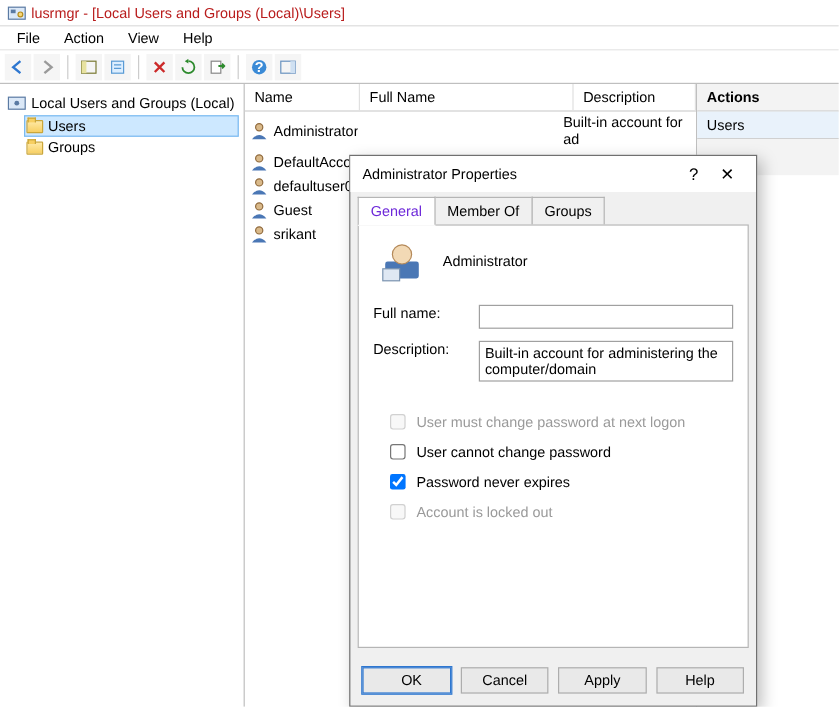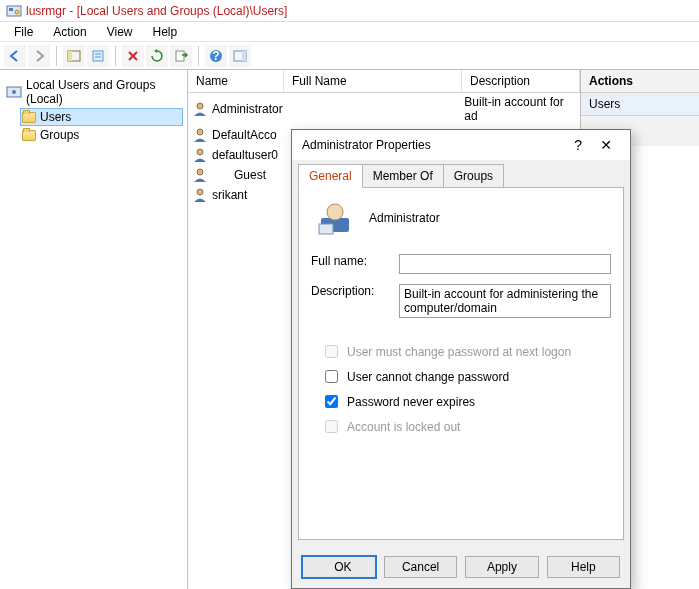--- a/index.html
+++ b/index.html
@@ -5,21 +5,21 @@
   * { box-sizing: border-box; font-family: "Segoe UI", Tahoma, sans-serif; font-size: 12px; }
   body { margin: 0; width: 699px; height: 589px; background: #fff; overflow: hidden; position: relative; }
   .titlebar { height: 22px; display: flex; align-items: center; padding: 2px 6px; color: #b91c1c; border-bottom: 1px solid #ddd; }
   .titlebar .ticon { width: 16px; height: 16px; margin-right: 4px; display:flex; align-items:center; justify-content:center; }
   .menubar { height: 20px; display: flex; align-items: center; padding: 2px 4px; border-bottom: 1px solid #e5e5e5; }
   .menubar span { padding: 2px 10px; cursor: default; }
   .toolbar { height: 28px; display: flex; align-items: center; padding: 2px 4px; border-bottom: 1px solid #bfbfbf; gap:2px; }
   .tbtn { width: 22px; height: 22px; display:flex; align-items:center; justify-content:center; background:#f5f5f5; border:1px solid transparent; }
   .tsep { width:1px; height:20px; background:#ccc; margin:0 4px; }
   .main { display:flex; height: calc(100% - 70px); }
-  .tree { width: 188px; border-right:1px solid #bfbfbf; padding: 6px 4px; }
+  .tree { width: 204px; border-right:1px solid #bfbfbf; padding: 6px 4px; }
   .tree-row { display:flex; align-items:center; padding: 2px 2px; gap:4px; }
   .tree-row.selected { background:#cde8ff; border:1px solid #7abaf0; padding:1px 1px; }
   .folder { width:14px; height:11px; background:linear-gradient(#ffe9a6,#f7cf62); border:1px solid #caa63a; border-radius:1px; position:relative; }
   .folder:before { content:""; position:absolute; top:-3px; left:0; width:5px; height:3px; background:#f7cf62; border:1px solid #caa63a; border-bottom:none; }
   .list { flex:1; border-right:1px solid #bfbfbf; overflow:hidden; }
   .list-head { display:flex; border-bottom:1px solid #d0d0d0; background:#fff; }
   .list-head div { padding: 4px 8px; border-right:1px solid #e0e0e0; font-weight:normal; }
   .lh-name { width:96px; }
   .lh-full { width:178px; }
   .lh-desc { flex:1; }
@@ -31,21 +31,21 @@
   .actions-body { background:#f3f3f3; height:30px; }
 
   
   .dialog { position:absolute; left:291px; top:129px; width:340px; height:460px; background:#f0f0f0; border:1px solid #707070; box-shadow: 4px 4px 12px rgba(0,0,0,0.25); display:flex; flex-direction:column; }
   .dlg-title { height:30px; display:flex; align-items:center; padding:0 10px; background:#fff; }
   .dlg-title span.t { flex:1; }
   .dlg-title .q { padding:0 10px; font-size:14px; }
   .dlg-title .x { width:28px; text-align:center; font-size:14px; }
   .tabs { display:flex; padding: 4px 6px 0 6px; }
   .tab { padding:4px 10px; border:1px solid #b5b5b5; border-bottom:none; background:#f0f0f0; margin-right:-1px; position:relative; }
-  .tab.active { background:#fff; border-bottom:1px solid #fff; z-index:2; color:#c2410c;}
+  .tab.active { background:#fff; border-bottom:1px solid #fff; z-index:2; color:#6d28d9;}
   .tabbody { flex:1; margin:0 6px 6px 6px; border:1px solid #b5b5b5; background:#fff; padding:12px; position:relative; margin-top:-1px;}
   .hero { display:flex; align-items:center; gap:16px; margin-bottom:18px; padding-left:6px;}
   .hero .icon { width:36px; height:36px; }
   .frow { display:flex; align-items:flex-start; margin: 10px 0; }
   .frow .lab { width:96px; }
   .frow input[type=text], .frow textarea { border:1px solid #a0a0a0; font:inherit; padding:2px 4px; }
   .frow input[type=text] { width:230px; height:20px; }
   .frow textarea { width:230px; height:34px; resize:none; }
   .chk { display:flex; align-items:center; margin:6px 0 6px 10px; gap:6px; }
   .chk.disabled { color:#9a9a9a; }
@@ -196,21 +196,21 @@
     <span style="width:178px;"></span>
     <span></span>
         </div>
         <div class="list-row">
     <span class="uicon">
       <svg width="16" height="16">
               <circle cx="8" cy="5" r="3" fill="#d9b98a" stroke="#916b3e"></circle>
               <path d="M2 15 Q8 8 14 15 Z" fill="#4a77b5"></path>
             </svg>
     </span>
-    <span style="width:76px;overflow:hidden;text-align:center;">Guest</span>
+    <span style="width:76px;overflow:hidden;">Guest</span>
     <span style="width:178px;"></span>
     <span></span>
         </div>
         <div class="list-row">
     <span class="uicon">
       <svg width="16" height="16">
               <circle cx="8" cy="5" r="3" fill="#d9b98a" stroke="#916b3e"></circle>
               <path d="M2 15 Q8 8 14 15 Z" fill="#4a77b5"></path>
             </svg>
     </span>

